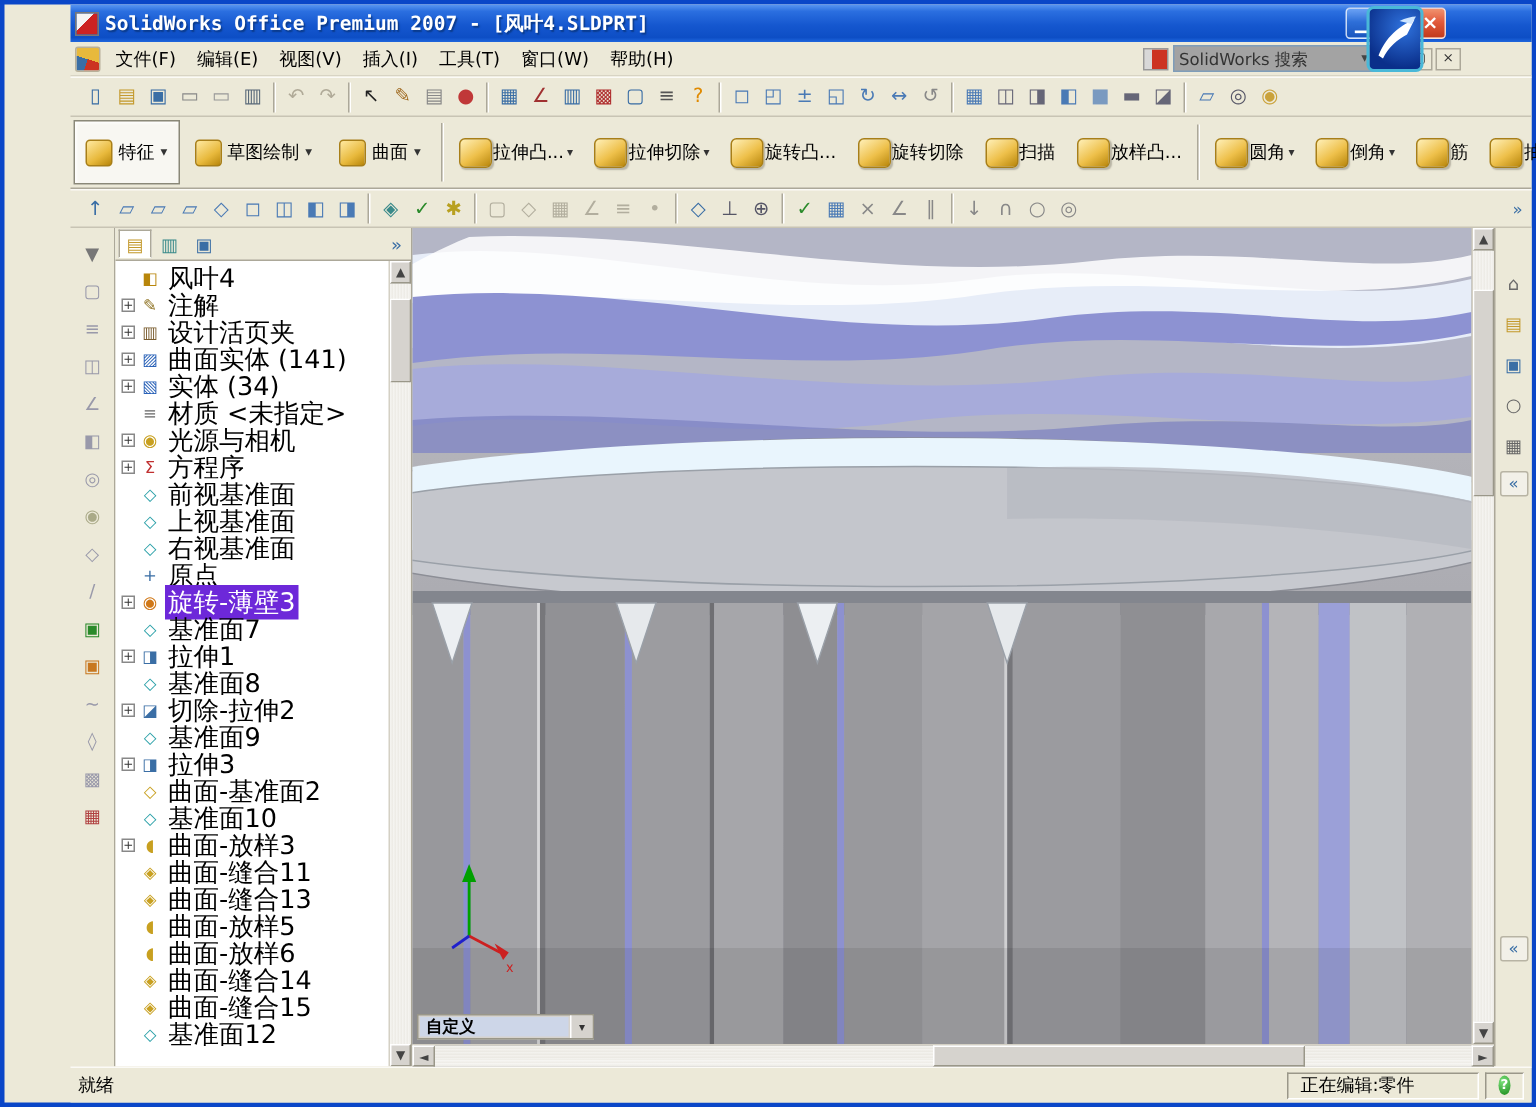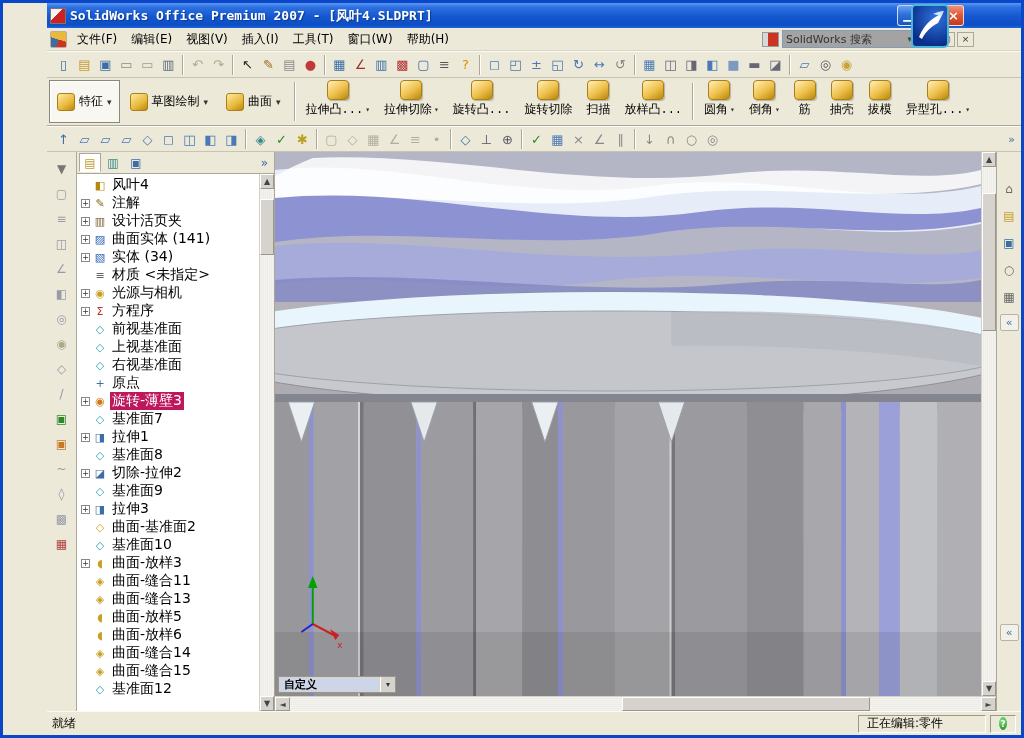--- a/index.html
+++ b/index.html
@@ -58,22 +58,22 @@
   .cmdmgr { height:48px; flex:0 0 48px; display:flex; align-items:stretch; background:#ece9d8;
     border-bottom:1px solid #aca899; }
   .cm-tabs { display:flex; align-items:stretch; padding:2px; gap:2px; }
   .cm-tab { display:flex; align-items:center; gap:4px; padding:2px 7px; border:1px solid transparent;
     color:#000; white-space:nowrap; }
   .cm-tab.active { background:#f8f7f2; border:1px solid #8a8878; box-shadow:inset 1px 1px 2px #fff; }
   .cm-tab .ti-gold { width:18px; height:18px; border-radius:3px; border:1px solid #a87f18;
     background:linear-gradient(145deg,#ffe9a0,#e8b93c 60%,#b8860b); }
   .cm-tab .arr { font-size:9px; color:#333; }
   .cm-btns { display:flex; align-items:stretch; padding:1px 0; }
-  .cm-btn { display:flex; flex-direction:column; align-items:center; 
-    padding:1px 7px; gap:1px; white-space:nowrap;font-family:Liberation Mono, monospace; }
+  .cm-btn { display:flex; flex-direction:row; align-items:center; 
+    padding:1px 7px; gap:1px; white-space:nowrap; }
   .cm-btn .big-ico { width:22px; height:20px; border-radius:4px; border:1px solid #a87f18;
     background:linear-gradient(145deg,#fff0b8,#eec04a 55%,#b8860b); box-shadow:1px 1px 1px #b8b4a4; }
   .cm-btn .lbl { font-size:12px; color:#000; display:flex; align-items:center; gap:2px; }
   .cm-btn .arr { font-size:8px; color:#333; }
   .cm-sep { width:2px; margin:4px 3px; border-left:1px solid #aca899; border-right:1px solid #fff; }
 
   
   .main { flex:1; display:flex; min-height:0; background:#ece9d8; }
   .left-strip { width:30px; flex:0 0 30px; border-right:1px solid #aca899; display:flex;
     flex-direction:column; align-items:center; padding-top:8px; gap:7px; background:#ece9d8; }
@@ -89,22 +89,22 @@
     font-size:12px; border:1px solid transparent; }
   .tree-tab.active { background:#fff; border:1px solid #aca899; border-bottom-color:#fff; }
   .tree-expand-btn { margin-left:auto; color:#3a6ea5; font-size:12px; padding:0 4px; }
   .tree-body { flex:1; display:flex; min-height:0; }
   .tree-rows { flex:1; padding-top:2px; overflow:hidden; }
   .tree-row { height:18px; display:flex; align-items:center; gap:3px; padding-left:4px; white-space:nowrap; }
   .exp { width:9px; height:9px; flex:0 0 9px; border:1px solid #888; background:#fff; font-size:8px;
     line-height:7px; text-align:center; color:#333; }
   .exp.blank { border-color:transparent; background:transparent; }
   .ti { width:14px; flex:0 0 14px; text-align:center; font-size:11px; }
-  .tree-lbl { font-size:14px; color:#000; padding:0 2px; }
-  .tree-row.sel .tree-lbl { background:#be185d; color:#fff; }
+  .tree-lbl { font-size:17px; color:#000; padding:0 2px; }
+  .tree-row.sel .tree-lbl { background:#6d28d9; color:#fff; }
 
   
   .vscroll { width:15px; flex:0 0 15px; background:repeating-linear-gradient(90deg,#f6f5f2,#eceae4 2px);
     display:flex; flex-direction:column; border-left:1px solid #d4d0c4; }
   .scroll-btn { height:15px; flex:0 0 15px; background:#d6d3ce; border:1px solid #fff;
     border-right-color:#9a9789; border-bottom-color:#9a9789; font-size:8px; color:#444;
     display:flex; align-items:center; justify-content:center; }
   .vthumb { background:#d6d3ce; border:1px solid #fff; border-right-color:#9a9789;
     border-bottom-color:#9a9789; border-radius:1px; }
   .hscroll { height:15px; flex:0 0 15px; display:flex; background:repeating-linear-gradient(180deg,#f6f5f2,#eceae4 2px);

